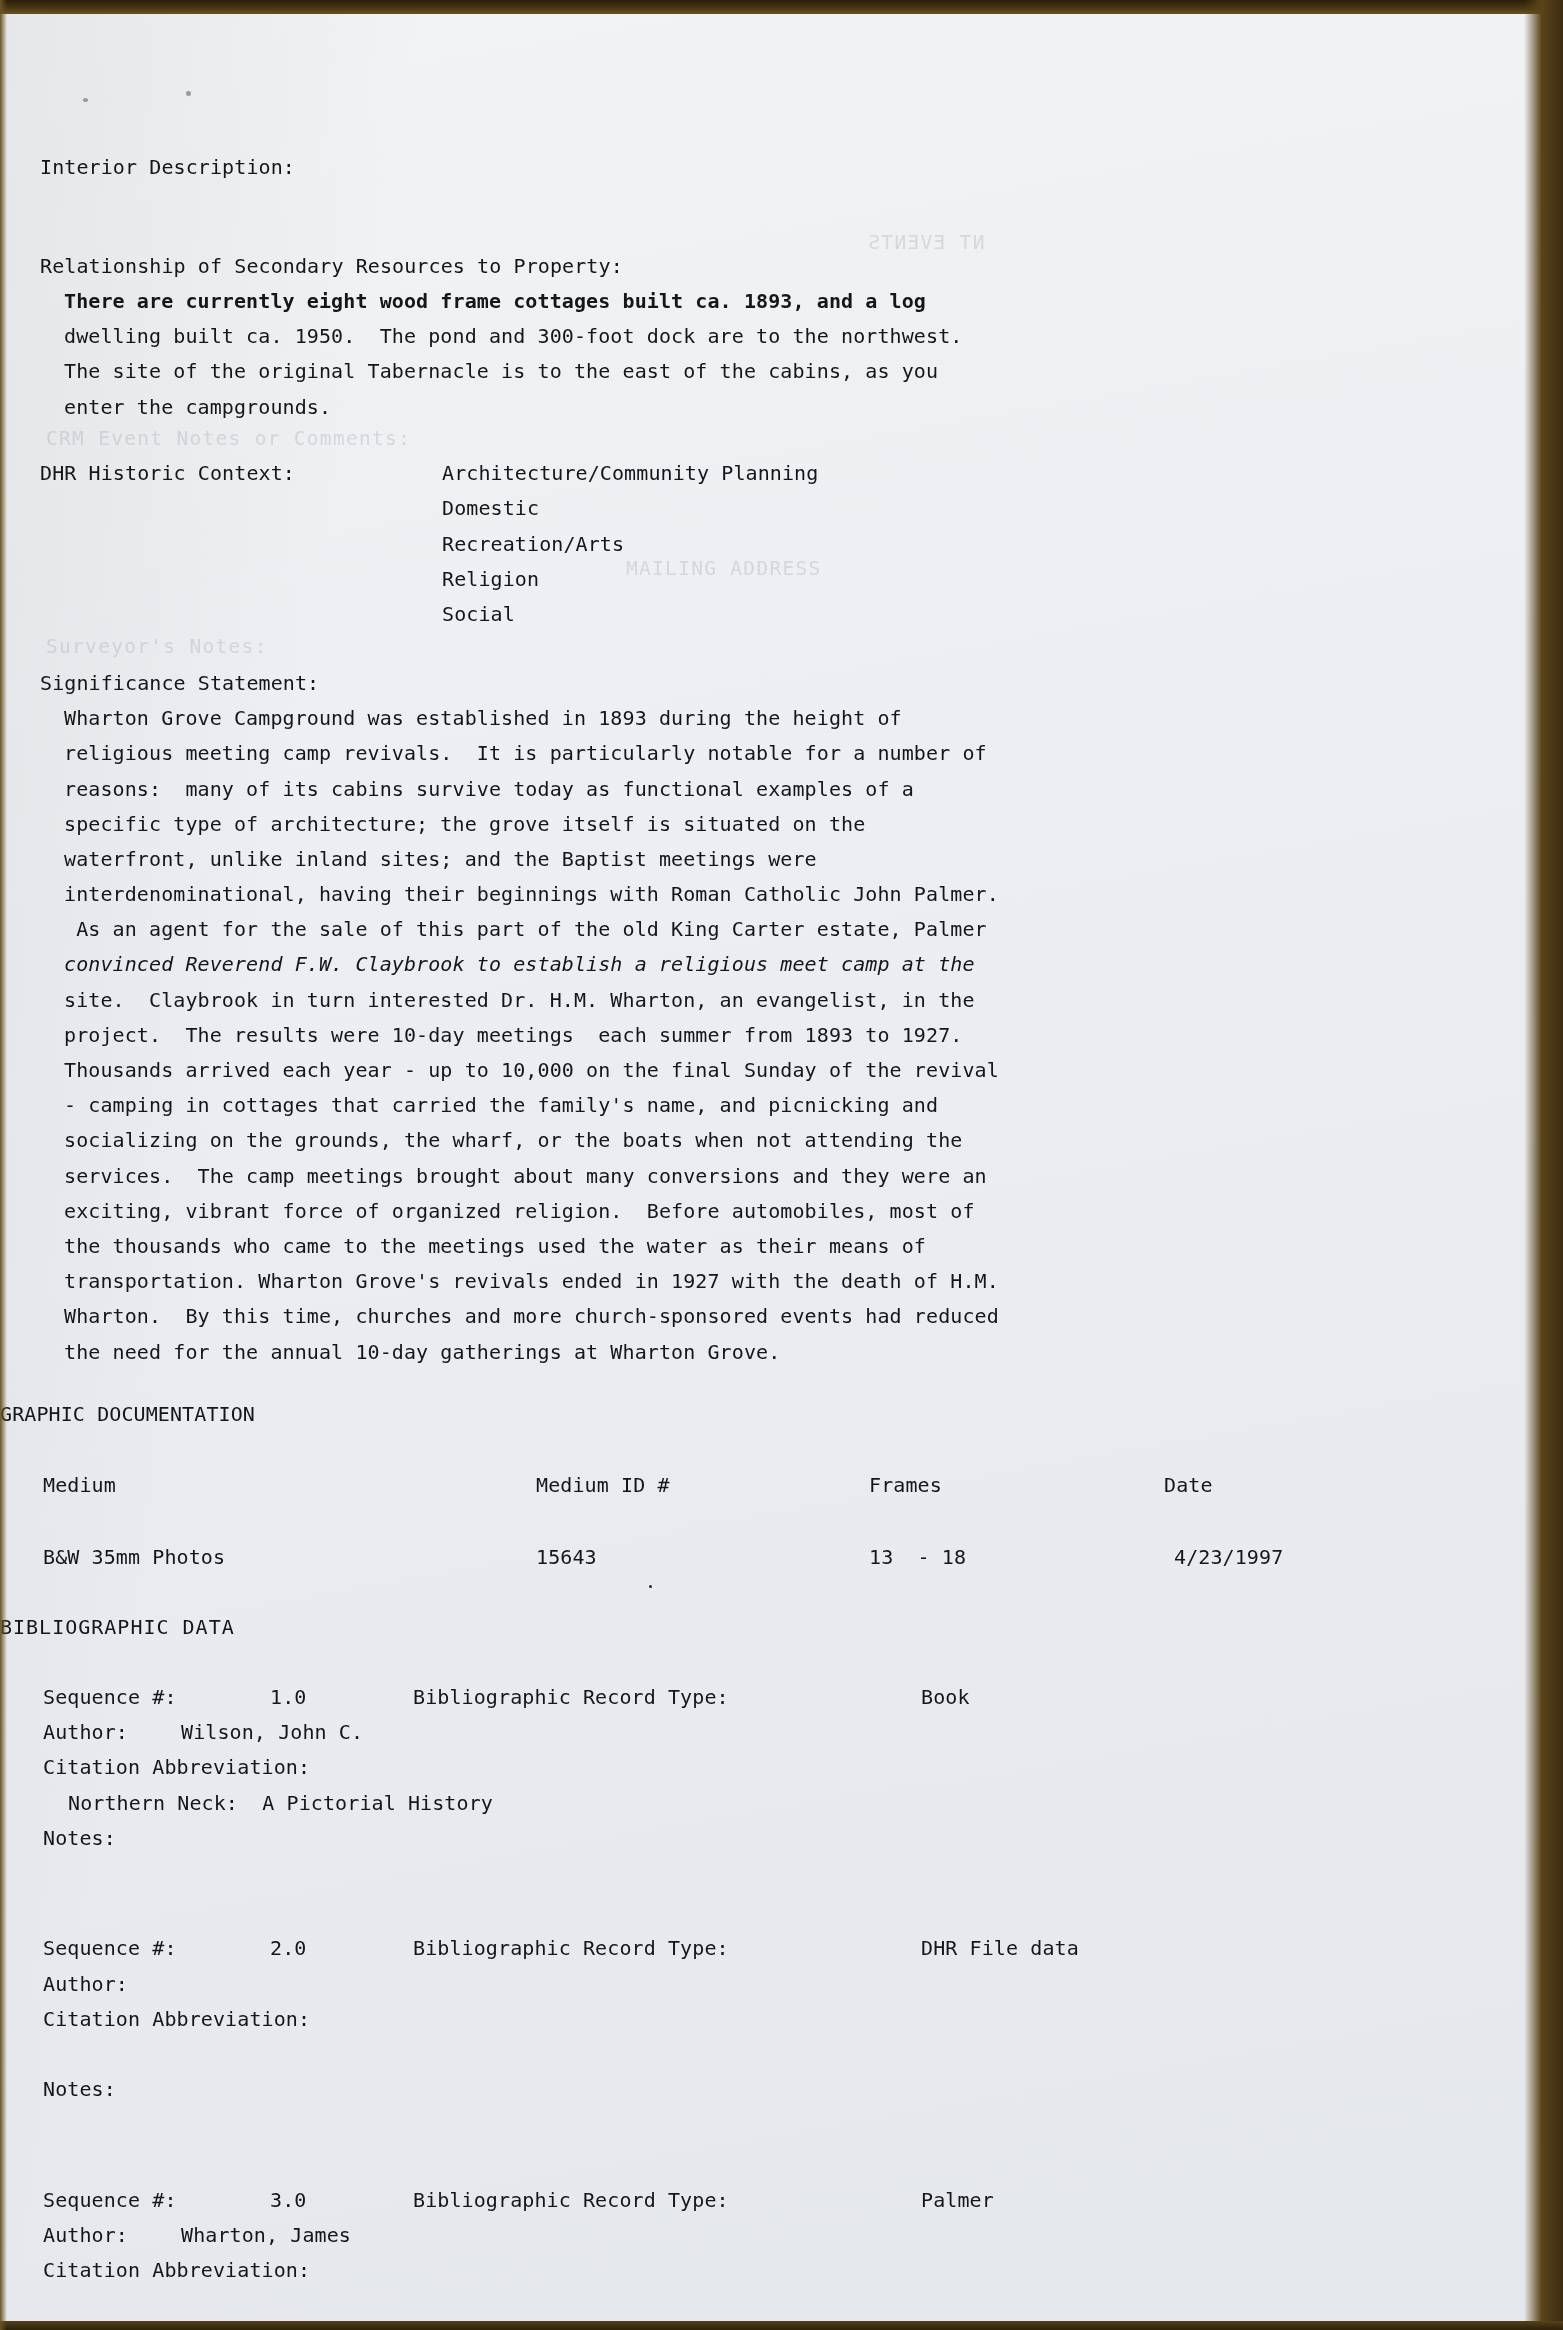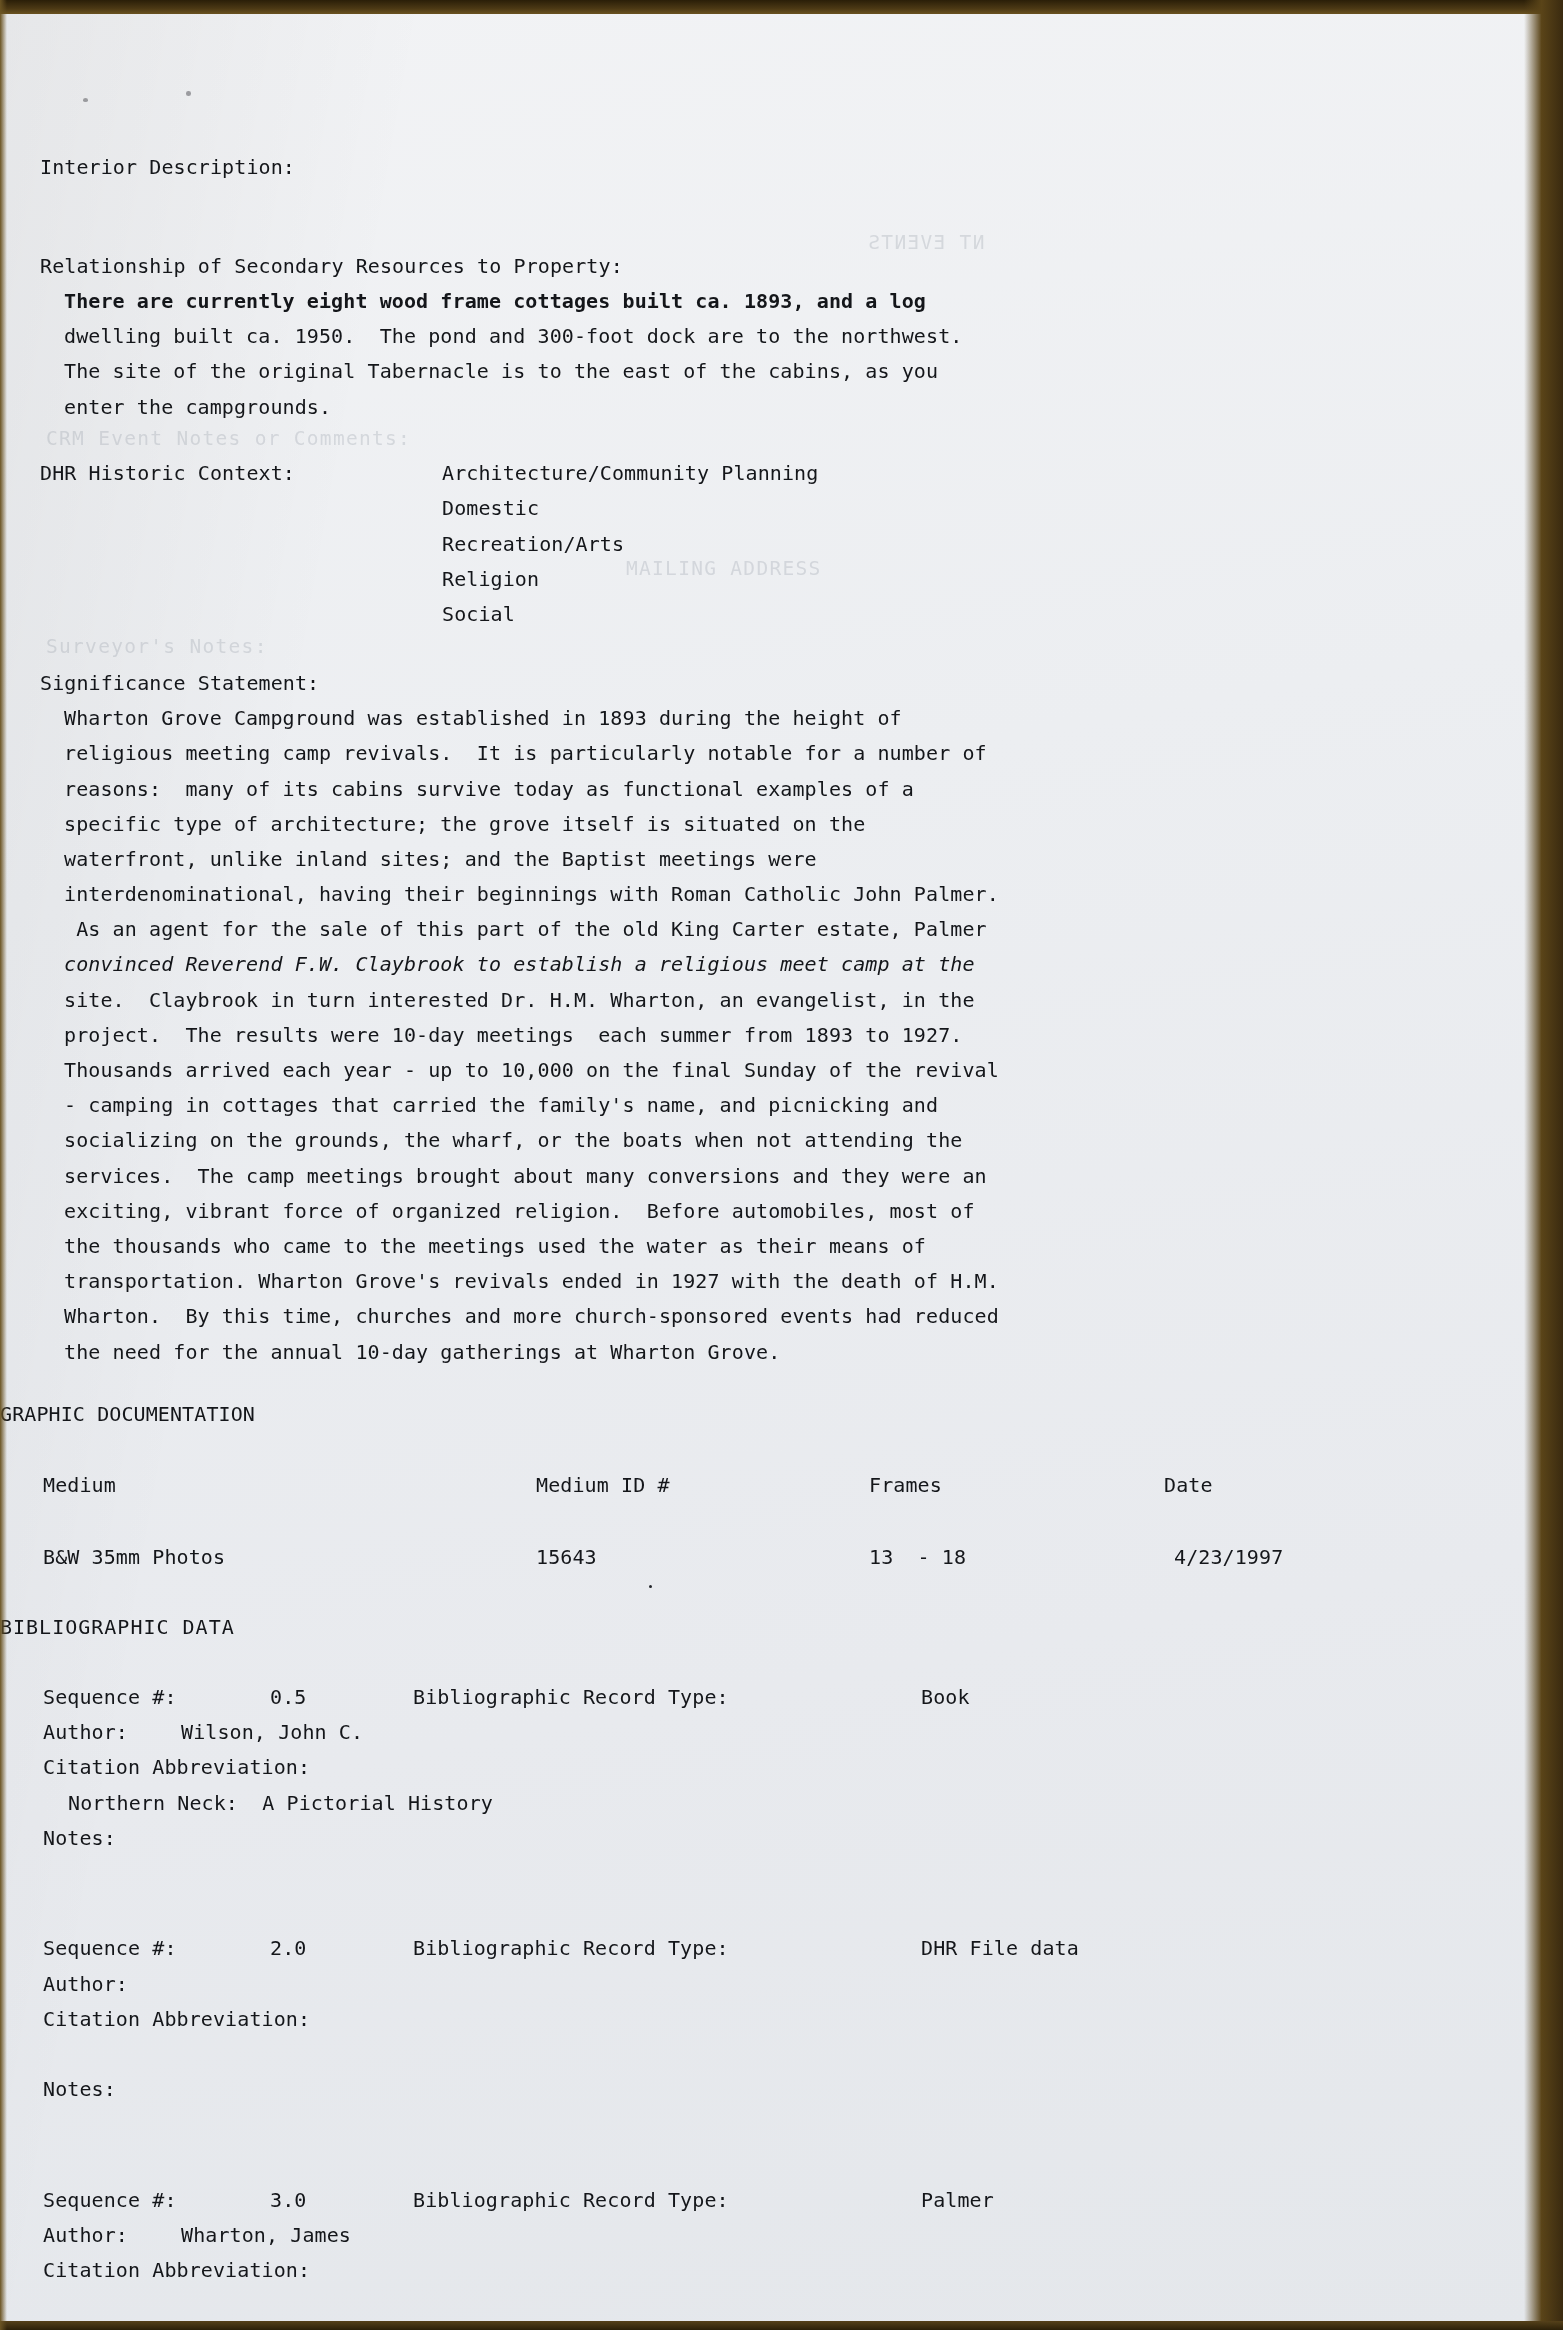--- a/index.html
+++ b/index.html
@@ -148,21 +148,21 @@
 
     <div class="ln" style="left:43px; top:1540px;">B&amp;W 35mm Photos</div>
     <div class="ln" style="left:536px; top:1540px;">15643</div>
     <div class="ln" style="left:869px; top:1540px;">13  - 18</div>
     <div class="ln" style="left:1174px; top:1540px;">4/23/1997</div>
 
     <div class="small-dot" style="left:649px; top:1585px;"></div>
     <div class="center" style="top:1610px; letter-spacing:1px;">BIBLIOGRAPHIC DATA</div>
 
     <div class="ln" style="left:43px; top:1680px;">Sequence #:</div>
-    <div class="ln" style="left:270px; top:1680px;">0.5</div>
+    <div class="ln" style="left:270px; top:1680px;">1.0</div>
     <div class="ln" style="left:413px; top:1680px;">Bibliographic Record Type:</div>
     <div class="ln" style="left:921px; top:1680px;">Book</div>
     <div class="ln" style="left:43px; top:1715px;">Author:</div>
     <div class="ln" style="left:181px; top:1715px;">Wilson, John C.</div>
     <div class="ln" style="left:43px; top:1750px;">Citation Abbreviation:</div>
     <div class="ln" style="left:68px; top:1786px;">Northern Neck:  A Pictorial History</div>
     <div class="ln" style="left:43px; top:1821px;">Notes:</div>
 
     <div class="ln" style="left:43px; top:1931px;">Sequence #:</div>
     <div class="ln" style="left:270px; top:1931px;">2.0</div>

